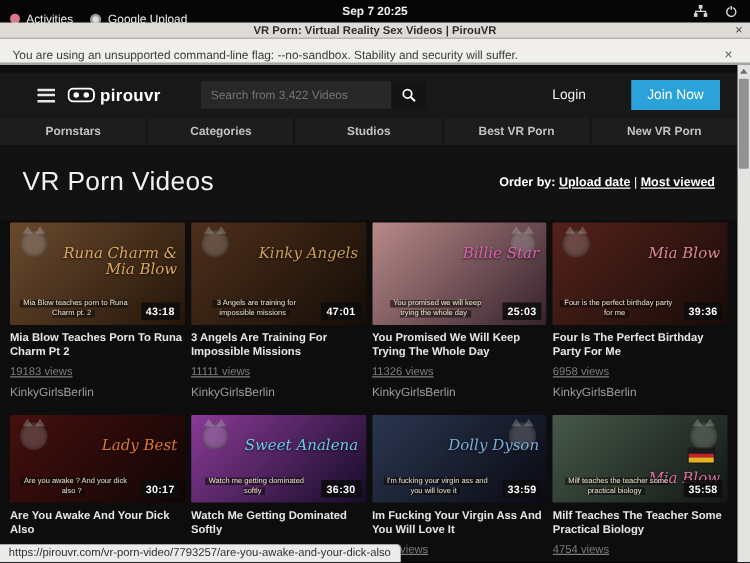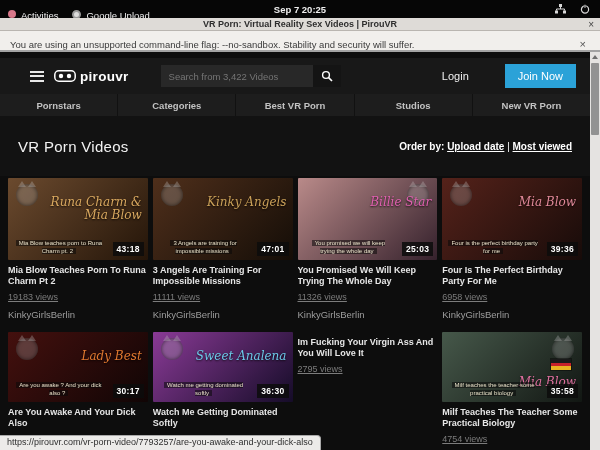--- a/index.html
+++ b/index.html
@@ -2,21 +2,21 @@
 <html><head>
 <meta charset="utf-8">
 <style>
   * { margin:0; padding:0; box-sizing:border-box; }
   html,body { width:600px; height:450px; overflow:hidden; background:#000; font-family:"Liberation Sans", sans-serif; }
   .screen { position:relative; width:600px; height:450px; }
 
   
   .sysbar { height:18px; background:#060606; color:#efefef; display:flex; align-items:center; font-size:9.5px; position:relative; }
   .sysbar .left { display:flex; align-items:center; gap:14px; padding-left:8px; }
-  .sys-item { display:flex; gap:5px;margin-top:12px; }
+  .sys-item { display:flex; align-items:center; gap:5px;margin-top:12px; }
   .dot-icon { width:8px; height:8px; border-radius:50%; background:#d8788a; }
   .chrome-icon { width:9px; height:9px; border-radius:50%; border:2.5px solid #9a9a9a; background:#dcdcdc; }
   .sys-clock { position:absolute; left:0; right:0; text-align:center; font-weight:bold; }
   .sysbar .right { margin-left:auto; display:flex; align-items:center; gap:14px; padding-right:10px; }
   .sysbar svg { display:block; }
 
   
   .titlebar { height:13px; background:#dedbd7; border-bottom:1px solid #b9b5b0; color:#2e2e2e; font-size:9px; display:flex; align-items:center; position:relative; }
   .titlebar .ttl { flex:1; text-align:center; font-weight:bold; }
   .titlebar .close { position:absolute; right:6px; top:0; line-height:13px; font-size:10px; color:#444; cursor:default; }
@@ -43,21 +43,21 @@
   .login { color:#f0f0f0; font-size:11px; cursor:pointer; margin-right:26px; }
   .joinbtn { background:#2ba2d8; color:#fff; font-size:11px; border:none; padding:6px 13px; cursor:pointer; font-family:"Liberation Sans",sans-serif; }
 
   
   .nav { height:22px; display:flex; background:#161616; }
   .nav .item { flex:1; display:flex; align-items:center; justify-content:center; background:#1d1d1d; border-right:1px solid #111; color:#c2c2c2; font-size:9.5px; font-weight:bold; cursor:pointer; }
   .nav .item:last-child { border-right:none; }
 
   
   .pagehead { height:60px; background:#121212; display:flex; align-items:center; padding:0 18px 0 18px; }
-  .pagetitle { color:#f2f2f2; font-size:15px; font-weight:normal; letter-spacing:.3px; }
+  .pagetitle { color:#f2f2f2; font-size:21px; font-weight:normal; letter-spacing:.3px; }
   .orderby { margin-left:auto; color:#fff; font-size:10px; }
   .orderby b { font-weight:bold; }
   .orderby a { color:#fff; font-weight:bold; text-decoration:underline; cursor:pointer; }
 
   
   .grid { padding:2px 8px 0 8px; display:grid; grid-template-columns:repeat(4,1fr); column-gap:5px; row-gap:12px; }
   .card { display:block; text-decoration:none; cursor:pointer; }
   .thumb { position:relative; height:82px; overflow:hidden; border-radius:1px; }
   .r2 .thumb { height:70px; }
   .wm { position:absolute; top:6px; left:8px; width:22px; height:22px; border-radius:50%; background:rgba(200,200,200,.25); box-shadow:inset 0 0 4px rgba(0,0,0,.6); }
@@ -155,22 +155,22 @@
           </span>
         </span>
         <span class="spacer"></span>
         <span class="login">Login</span>
         <button class="joinbtn">Join Now</button>
       </div>
 
       <div class="nav">
         <span class="item">Pornstars</span>
         <span class="item">Categories</span>
+        <span class="item">Studios</span>
         <span class="item">Best VR Porn</span>
-        <span class="item">Studios</span>
         <span class="item">New VR Porn</span>
       </div>
 
       <div class="pagehead">
         <h1 class="pagetitle">VR Porn Videos</h1>
         <div class="orderby">
           <b>Order by:</b>
           <a>Upload date</a>
           <span>|</span>
           <a>Most viewed</a>
@@ -243,20 +243,26 @@
             <span class="wm"></span>
             <span class="ovl" style="color: rgb(108, 200, 232);">Sweet Analena</span>
             <span class="cap"><span>Watch me getting dominated softly</span></span>
             <span class="dur">36:30</span>
           </div>
           <div class="vtitle">Watch Me Getting Dominated Softly</div>
           <div class="views">1974 views</div>
         </a>
 
         <a class="card r2">
+          <div class="thumb" style="background: linear-gradient(135deg, rgb(42, 54, 80) 0%, rgb(10, 10, 18) 100%);">
+            <span class="wm tr"></span>
+            <span class="ovl" style="color: rgb(122, 176, 216);">Dolly Dyson</span>
+            <span class="cap"><span>I'm fucking your virgin ass and you will love it</span></span>
+            <span class="dur">33:59</span>
+          </div>
           <div class="vtitle">Im Fucking Your Virgin Ass And You Will Love It</div>
           <div class="views">2795 views</div>
         </a>
 
         <a class="card r2">
           <div class="thumb" style="background: linear-gradient(135deg, rgb(70, 88, 74) 0%, rgb(18, 23, 19) 100%);">
             <span class="wm tr"></span>
             <span class="flag">
                 <i></i>
                 <i></i>

